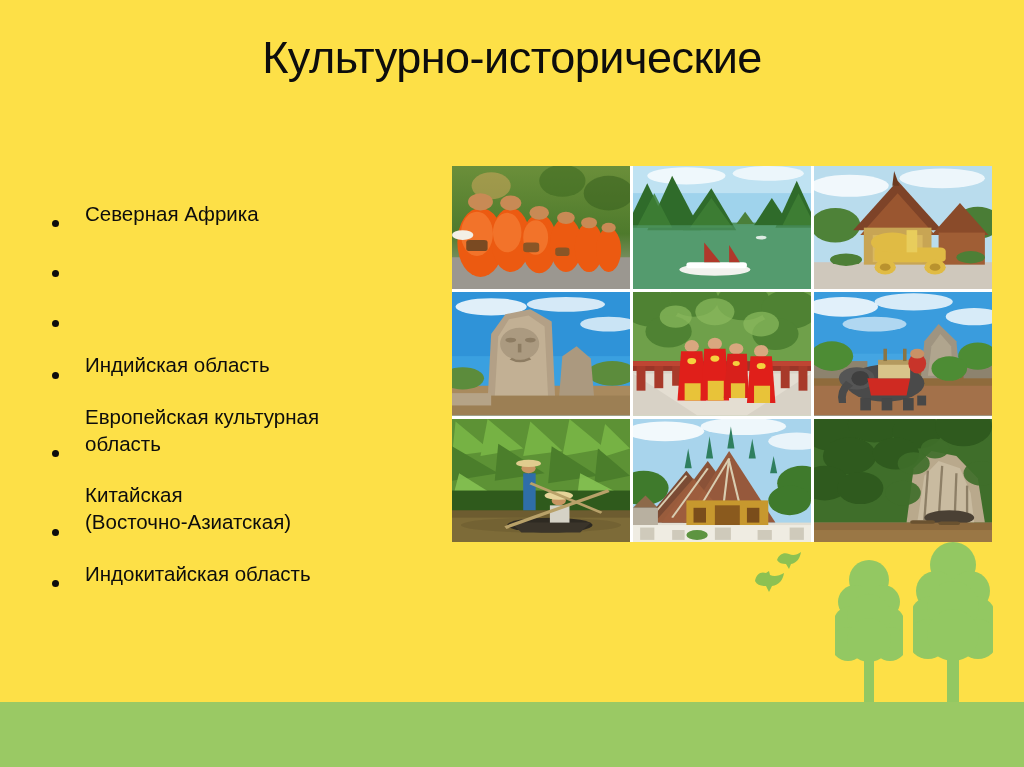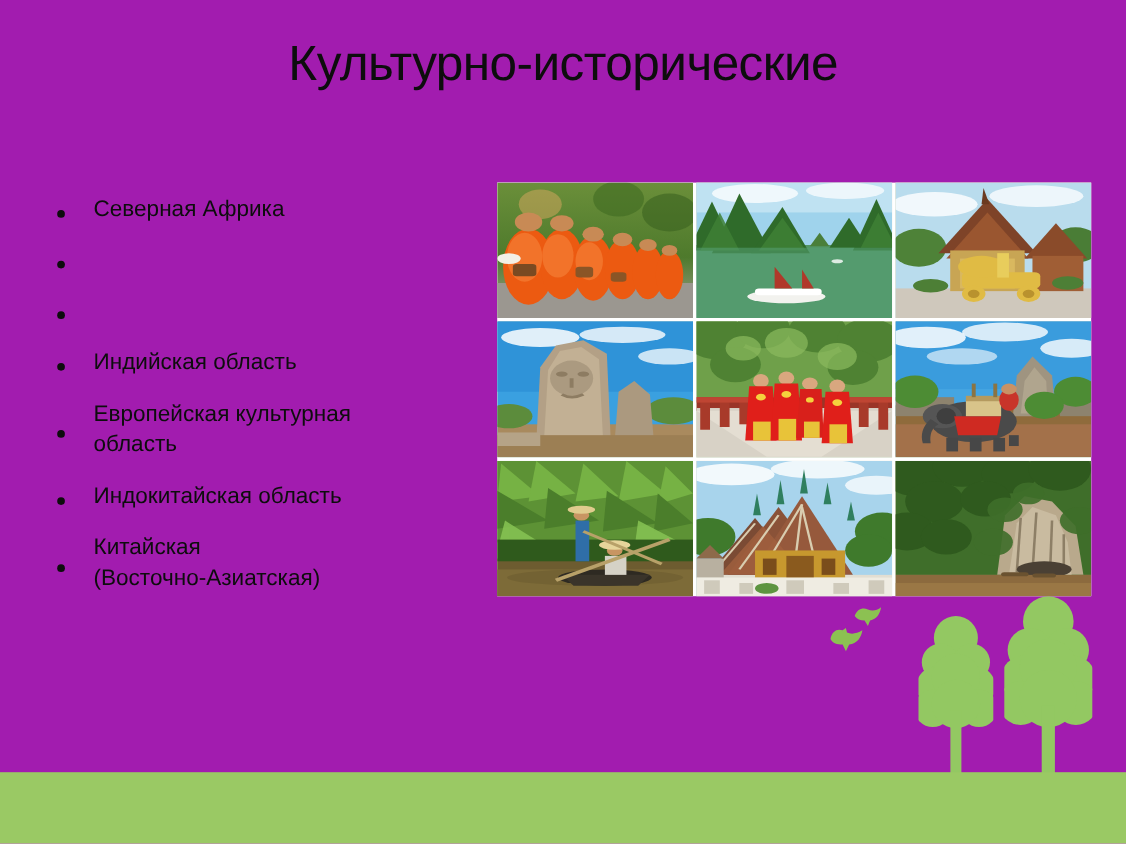--- a/index.html
+++ b/index.html
@@ -6,21 +6,21 @@
   * { box-sizing: border-box; margin: 0; padding: 0; }
   html, body {
     width: 1024px; height: 767px;
     background: #ffffff;
     font-family: "Liberation Sans", sans-serif;
     overflow: hidden;
   }
   .slide {
     position: relative;
     width: 1024px; height: 767px;
-    background: #a21caf;
+    background: #fde047;
   }
 
   
   .title {
     position: absolute;
     left: 110px; top: 30px;
     width: 804px;
     text-align: center;
     font-size: 45px;
     line-height: 1.25;
@@ -31,23 +31,24 @@
 
   
   .bullets {
     position: absolute;
     left: 52px; top: 176px;
     width: 375px;
   }
   .bullet-row {
     position: relative;
     display: flex;
-    align-items: center;
+    align-items: flex-end;
     margin-bottom: 20px;
     min-height: 26px;
+    margin-top: 24px;
   }
   .bullet-dot {
     flex: 0 0 auto;
     width: 7px; height: 7px;
     border-radius: 50%;
     background: #0d0d0d;
     margin-top: 9px;
     margin-right: 26px;
   }
   .bullet-text {
@@ -113,26 +114,26 @@
       <span class="bullet-dot"></span>
       <span class="bullet-text">Индийская область</span>
     </div>
     <div class="bullet-row">
       <span class="bullet-dot"></span>
       <span class="bullet-text">Европейская культурная
 область</span>
     </div>
     <div class="bullet-row">
       <span class="bullet-dot"></span>
-      <span class="bullet-text">Индокитайская область</span>
-    </div>
-    <div class="bullet-row">
-      <span class="bullet-dot"></span>
       <span class="bullet-text">Китайская
 (Восточно-Азиатская)</span>
+    </div>
+    <div class="bullet-row">
+      <span class="bullet-dot"></span>
+      <span class="bullet-text">Индокитайская область</span>
     </div>
   </div>
 
   <div class="collage">
 
     <div class="cell">
       <svg viewBox="0 0 100 100" preserveAspectRatio="none">
         <defs>
             <linearGradient id="g1" x1="0" y1="0" x2="0" y2="1">
           <stop offset="0%" stop-color="#6b8f3a"></stop>

